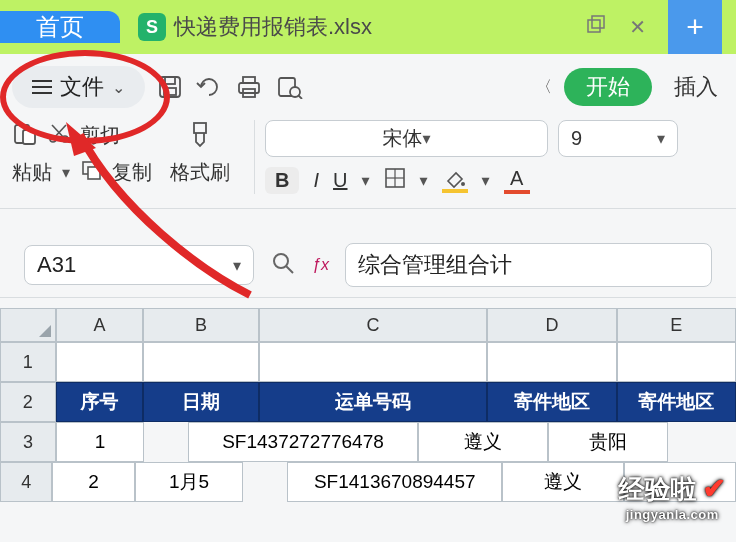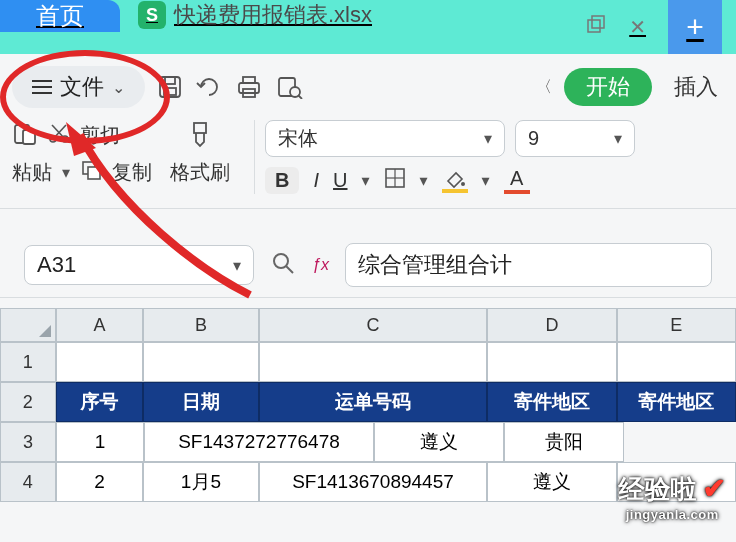--- a/index.html
+++ b/index.html
@@ -8,24 +8,23 @@
     width: 736px;
     height: 542px;
     font-family: "Microsoft YaHei", Arial, sans-serif;
     background: #f5f6f7;
     position: relative;
     overflow: hidden;
   }
   
   .tabbar {
     display: flex;
-    align-items: flex-start;
+    align-items: center;
     height: 54px;
-    background: #5eead4;
-    text-decoration: underline;
+    background: #bef264;
   }
   .tab-home {
     background: #2f8ff2;
     color: #fff;
     font-size: 24px;
     display: flex;
     align-items: center;
     justify-content: center;
     width: 120px;
     border-top-right-radius: 12px;
@@ -99,21 +98,21 @@
   .grp-row .ic { color:#555; }
   .fmt-brush { display:flex; flex-direction:column; align-items:center; gap:6px; font-size:20px; color:#333; margin-right: 14px;}
   .vsep { width:1px; background:#d9dde0; align-self:stretch; margin: 0 10px; }
   .font-area { display:flex; flex-direction:column; gap:10px; }
   .font-row { display:flex; gap:10px; }
   .combo {
     display:flex; align-items:center; justify-content:space-between;
     border:1px solid #c7cdd2; border-radius:8px;
     padding: 4px 12px; font-size:20px; color:#333; background:#fff;
   }
-  .combo.big { width: 240px; }
+  .combo.big { width: 283px; justify-content: center; }
   .combo.small { width: 120px; }
   .btnrow { display:flex; align-items:center; gap:14px; font-size:20px; color:#333; }
   .bold-btn {
     background:#ececec; border-radius:6px; padding:2px 10px; font-weight:bold;
   }
   .u-line { text-decoration: underline; }
   .color-tile { display:flex; flex-direction:column; align-items:center; gap:0;}
   .color-bar-y { width:26px; height:4px; background:#f5c431; }
   .color-bar-r { width:26px; height:4px; background:#e34b2e; }
   
@@ -153,21 +152,21 @@
     display:flex; align-items:center; justify-content:center; font-size:18px; color:#333; }
   .cA{width:88px;} .cB{width:116px;} .cC{width:230px;} .cD{width:130px;} .cE{width:120px;}
   .row { display:flex; }
   .rowh { width:56px; background:#e7ebee; border:1px solid #b9c2c9;
     display:flex; align-items:center; justify-content:center; font-size:18px; color:#333; height:40px;}
   .cell { border:1px solid #b9c2c9; height:40px; display:flex; align-items:center; justify-content:center;
     font-size:19px; background:#fff; overflow:hidden; white-space:nowrap;}
   .hdr-cell {
     background:#153d8a; color:#fff; font-weight:bold; border:1px solid #0e2c64;
   }
-  .cellC { justify-content:center; }
+  .cellC { justify-content:center;margin-left:44px; }
   
   .red-circle {
     position:absolute;
     left: 0px; top: 50px;
     width: 170px; height: 94px;
     border: 6px solid #e02828;
     border-radius: 50%;
     pointer-events:none;
   }
   

